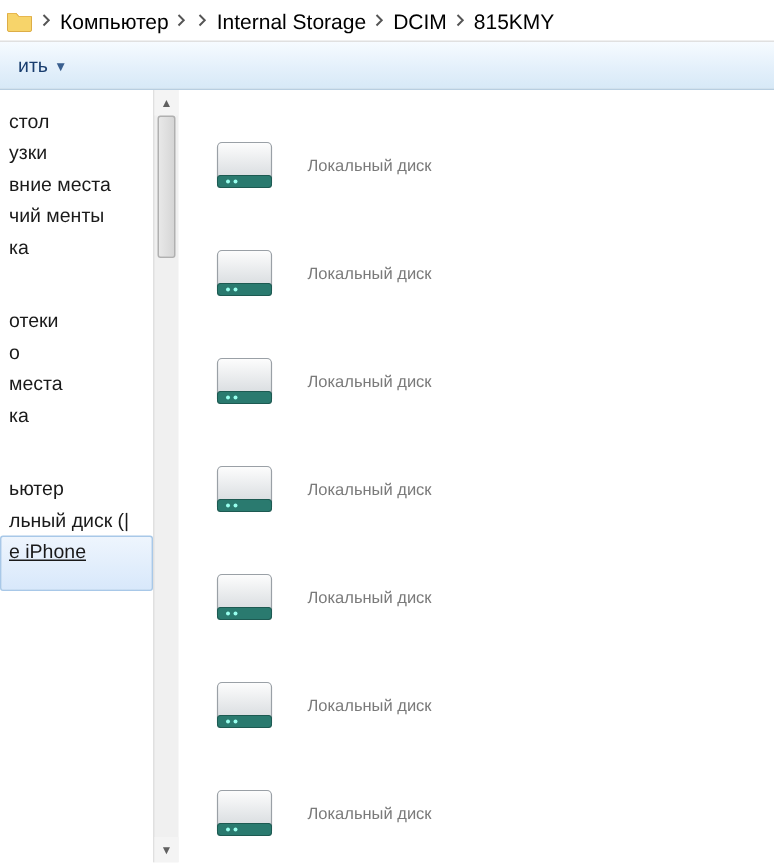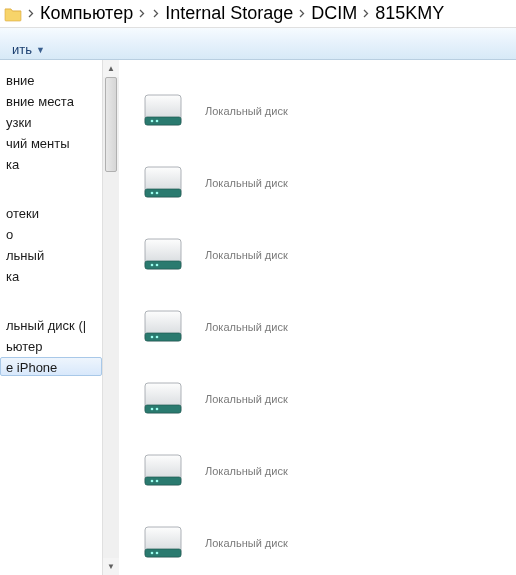--- a/index.html
+++ b/index.html
@@ -24,35 +24,35 @@
     .folder-icon {
       width: 18px; height: 16px;
       display: inline-block;
       margin-right: 2px;
     }
     .crumb {
       display: flex;
       align-items: center;
       padding: 0 2px;
       color: #000;
-      font-size: 18px;
+      font-size: 14px;
     }
     .crumb-arrow {
       width: 14px;
       display: flex;
       align-items: center;
       justify-content: center;
       color: #555;
     }
     .toolbar {
       height: 32px;
       background: linear-gradient(#f6fbff, #e4f0fb 55%, #d7e9f7);
       border-bottom: 1px solid #b8cee0;
       display: flex;
-      align-items: flex-end;
+      align-items: center;
       padding-left: 6px;
     }
     .toolbar-btn {
       display: flex;
       align-items: center;
       color: #1a3e6f;
       font-size: 13px;
       padding: 2px 6px;
       cursor: default;
     }
@@ -79,21 +79,22 @@
       font-size: 13px;
       color: #1a1a1a;
       white-space: nowrap;
       overflow: hidden;
       cursor: default;
     }
     .sidebar-item.selected {
       background: linear-gradient(#eef5fd, #d8e8fb);
       border: 1px solid #a8c8e8;
       border-radius: 2px;
-      padding: 2px 3px 0 5px;
+      padding: 2px 3px 18px 5px;
+      text-decoration: underline;
     }
     .scrollbar-track {
       width: 17px;
       background: #f0f0f0;
       border-left: 1px solid #e0e0e0;
       position: relative;
     }
     .scroll-arrow {
       height: 17px;
       display: flex;
@@ -189,35 +190,35 @@
   <div class="toolbar-btn">
     <span>ить</span>
     <span class="dropdown-arrow">▼</span>
   </div>
 </div>
 
 <div class="main">
 
   <div class="sidebar">
     <div class="sidebar-section">
-      <div class="sidebar-item"><span>вние</span></div>
+      <div class="sidebar-item"><span>стол</span></div>
+      <div class="sidebar-item"><span>узки</span></div>
       <div class="sidebar-item"><span>вние места</span></div>
-      <div class="sidebar-item"><span>узки</span></div>
       <div class="sidebar-item"><span>чий менты</span></div>
       <div class="sidebar-item"><span>ка</span></div>
     </div>
     <div class="sidebar-section">
       <div class="sidebar-item"><span>отеки</span></div>
       <div class="sidebar-item"><span>о</span></div>
-      <div class="sidebar-item"><span>льный</span></div>
+      <div class="sidebar-item"><span>места</span></div>
       <div class="sidebar-item"><span>ка</span></div>
     </div>
     <div class="sidebar-section">
+      <div class="sidebar-item"><span>ьютер</span></div>
       <div class="sidebar-item"><span>льный диск (|</span></div>
-      <div class="sidebar-item"><span>ьютер</span></div>
       <div class="sidebar-item selected"><span>e iPhone</span></div>
     </div>
   </div>
 
   <div class="scrollbar-track">
     <div class="scroll-arrow">▲</div>
     <div class="scroll-thumb"></div>
     <div class="scroll-arrow" style="position:absolute;bottom:0;left:0;right:0">▼</div>
   </div>
 

